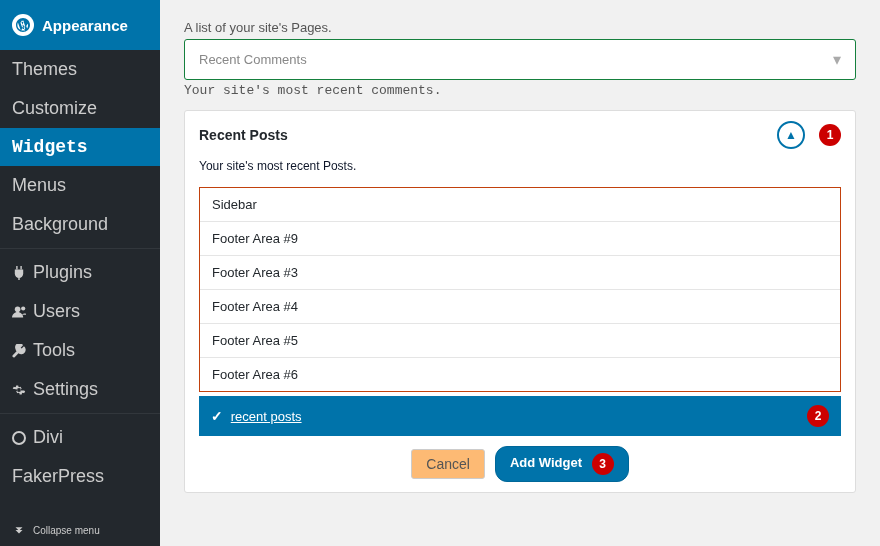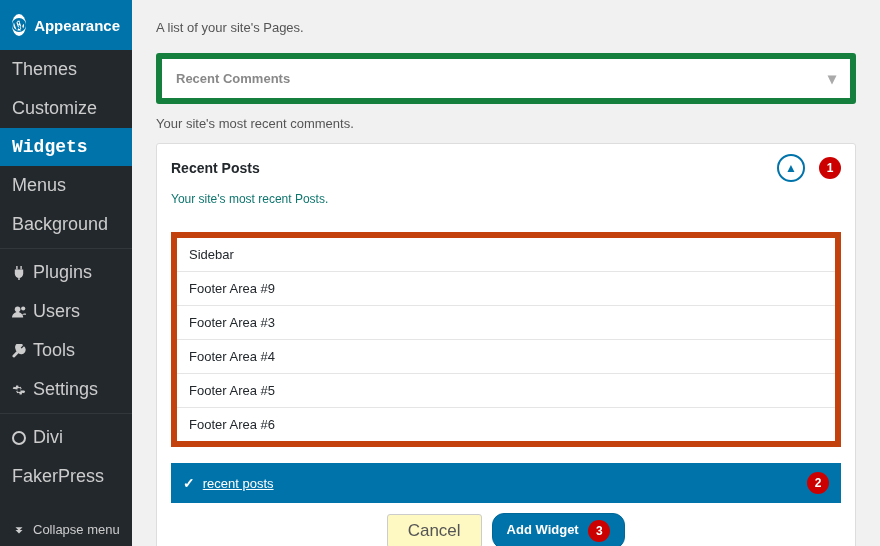--- a/index.html
+++ b/index.html
@@ -1,20 +1,20 @@
 <!DOCTYPE html>
 <html><head>
   <meta charset="utf-8">
   <style>
     * { box-sizing: border-box; margin: 0; padding: 0; }
     body { font-family: -apple-system, BlinkMacSystemFont, "Segoe UI", Arial, sans-serif; font-size: 13px; background: #f1f1f1; display: flex; height: 546px; overflow: hidden; }
 
     
     #sidebar {
-      width: 132px;
+      width: 160px;
       background: #23282d;
       color: #fff;
       flex-shrink: 0;
       display: flex;
       flex-direction: column;
     }
     .sidebar-header {
       background: #0073aa;
       padding: 14px 12px;
       display: flex;
@@ -38,53 +38,52 @@
       display: flex;
       align-items: center;
       gap: 7px;
     }
     .sidebar-nav-item.active { background: #0073aa; color: #fff; font-weight: 600; font-family: Liberation Mono, monospace; }
     .sidebar-nav-item.bold { color: #fff; font-weight: 600; }
     .sidebar-divider { border-top: 1px solid #32373c; margin: 4px 0; }
     .collapse-item {
       padding: 9px 12px;
       color: #ccc;
-      font-size: 13px;
+      font-size: 10px;
       display: flex;
       align-items: center;
       gap: 7px;
       cursor: pointer;
       margin-top: auto;
     }
 
     
     #main {
       flex: 1;
       background: #f1f1f1;
       overflow-y: auto;
       padding: 20px 24px;
     }
     .page-list-info {
       color: #555;
       font-size: 13px;
-      margin-bottom: 18px;
+      margin-bottom: 4px;
     }
 
     
     .widget-collapsed {
       background: #fff;
-      border: 6px solid #15803d;
+      border: 1px solid #15803d;
       border-radius: 3px;
       padding: 10px 14px;
-      margin-bottom: 12px;
+      margin-bottom: 3px;
       display: flex;
       align-items: center;
       justify-content: space-between;
       color: #888;
-      font-weight: bold;
     }
     .widget-collapsed .arrow-down {
       color: #aaa;
       font-size: 16px;
     }
 
     
     .widget-open {
       background: #fff;
       border: 1px solid #ddd;
@@ -104,28 +103,28 @@
       width: 28px; height: 28px;
       border: 2px solid #0073aa;
       border-radius: 50%;
       display: flex; align-items: center; justify-content: center;
       color: #0073aa;
       font-size: 12px;
       cursor: pointer;
     }
     .widget-desc {
       padding: 0 14px 10px;
-      color: #0f766e;
+      color: #0f172a;
       font-size: 12px;
     }
 
     
     .area-list {
-      border: 6px solid #c2410c;
-      margin: 16px 14px;
+      border: 1px solid #c2410c;
+      margin: 4px 14px;
       overflow-y: auto;
       max-height: 260px;
     }
     .area-list-item {
       padding: 9px 12px;
       border-bottom: 1px solid #e5e5e5;
       cursor: pointer;
       color: #23282d;
       font-size: 13px;
       background: #fff;
@@ -155,26 +154,26 @@
 
     
     .widget-actions {
       padding: 10px 14px;
       display: flex;
       align-items: center;
       justify-content: center;
       gap: 10px;
     }
     .btn-cancel {
-      background: #fef9c3;
+      background: #fdba74;
       border: 1px solid #ccc;
       border-radius: 3px;
-      padding: 6px 20px;
-      cursor: pointer;
-      font-size: 17px;
+      padding: 6px 14px;
+      cursor: pointer;
+      font-size: 14px;
       color: #555;
     }
     .btn-add {
       background: #0073aa;
       border: 1px solid #006799;
       border-radius: 12px;
       padding: 6px 14px;
       cursor: pointer;
       font-size: 13px;
       color: #fff;
@@ -284,21 +283,21 @@
   </div>
 </div>
 
 <div id="main">
   <p class="page-list-info">A list of your site's Pages.</p>
 
   <div class="widget-collapsed">
     <span>Recent Comments</span>
     <span class="arrow-down">▾</span>
   </div>
-  <p class="page-list-info" style="margin-bottom:12px;">Your site's most recent comments.</p>
+  <p class="page-list-info" style="margin-bottom:12px;font-family:Liberation Mono, monospace;">Your site's most recent comments.</p>
 
   <div class="widget-open">
     <div class="widget-open-header">
       <span>Recent Posts</span>
       <div style="display:flex;align-items:center;gap:8px;">
         <div class="circle-btn">▲</div>
         <span class="badge">1</span>
       </div>
     </div>
     <div class="widget-desc">Your site's most recent Posts.</div>

